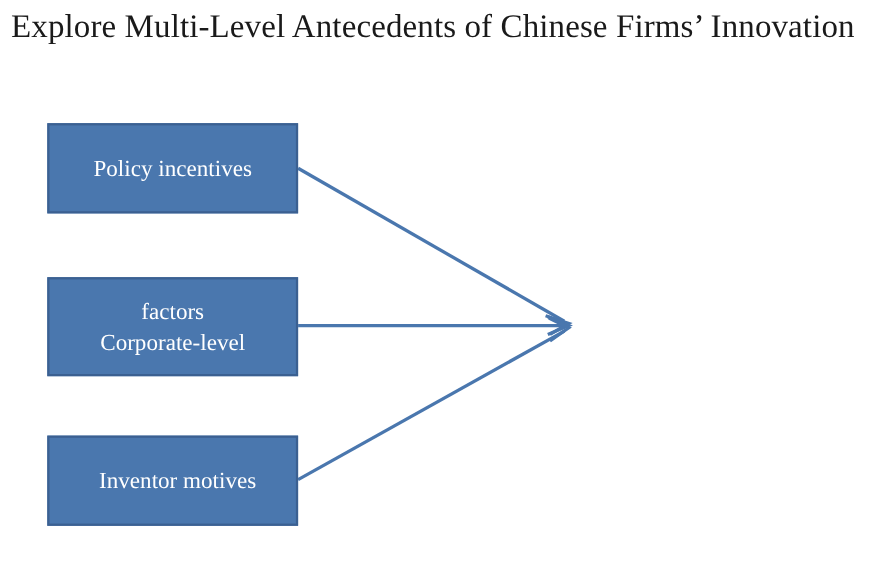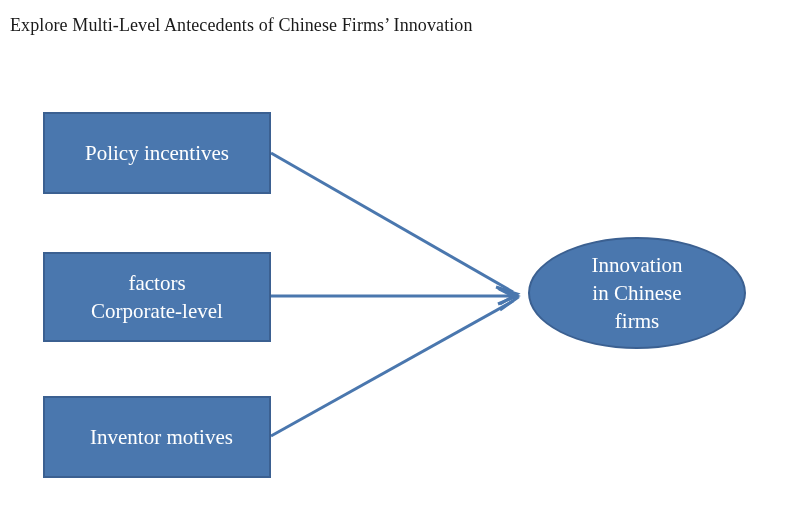--- a/index.html
+++ b/index.html
@@ -12,21 +12,21 @@
     height: 510px;
     position: relative;
     overflow: hidden;
     font-family: "Liberation Serif", serif;
   }
   #page-title {
     position: absolute;
     left: 10px;
     top: 8px;
     font-family: "Liberation Serif", serif;
-    font-size: 18px;
+    font-size: 30px;
     line-height: 34px;
     color: #1a1a1a;
     white-space: nowrap;
     letter-spacing: 0.1px;
   }
   .diagram-canvas {
     position: absolute;
     left: 0;
     top: 0;
     width: 798px;
@@ -106,21 +106,14 @@
     <div>
       <span class="node-text">factors</span>
       <span class="node-text">Corporate-level</span>
     </div>
   </div>
 
   <div class="node-box" id="box-inventor">
     <span class="node-text">Inventor motives</span>
   </div>
 
-  <div class="node-ellipse" id="ellipse-innovation">
-    <div>
-      <span class="node-text">Innovation</span>
-      <span class="node-text">in Chinese</span>
-      <span class="node-text">firms</span>
-    </div>
-  </div>
 
 </div>
 
 </body></html>

